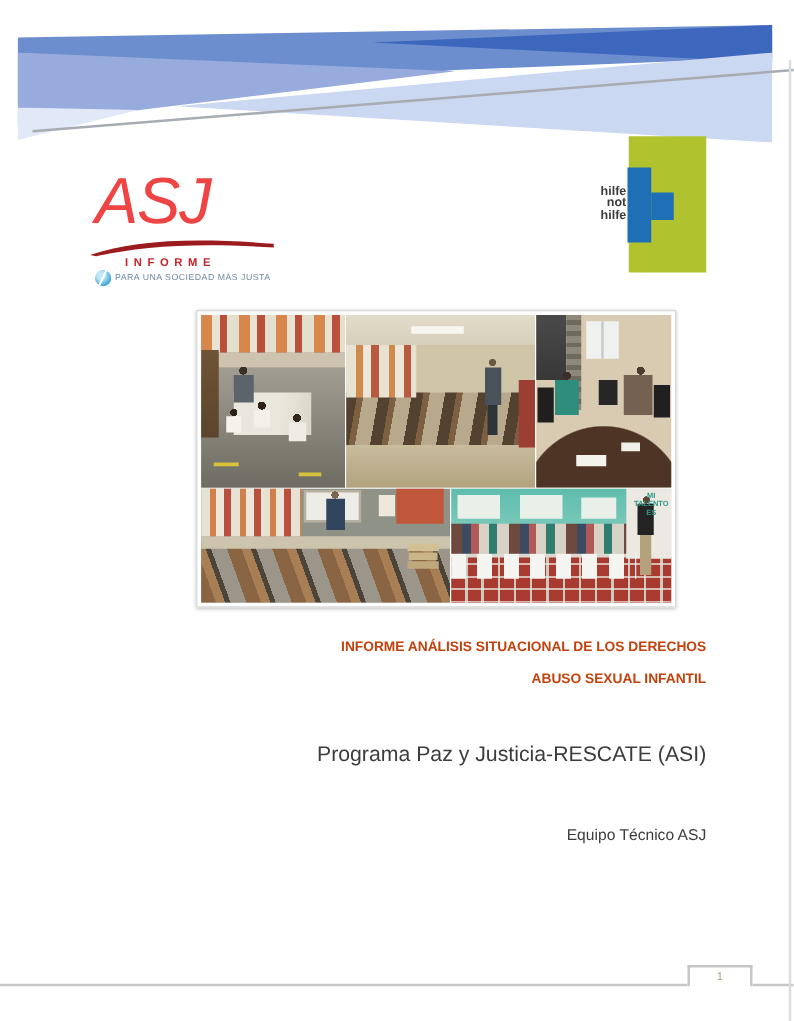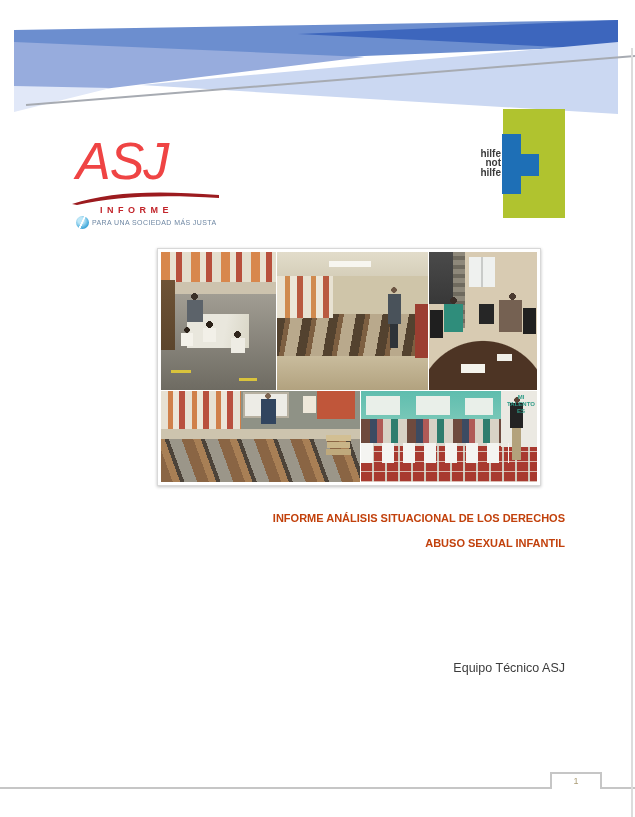--- a/index.html
+++ b/index.html
@@ -197,20 +197,21 @@
         <span class="wall-text">MI TALENTO ES</span>
       </div>
     </div>
   </div>
 
   <div class="title-block">
     <div>INFORME ANÁLISIS SITUACIONAL DE LOS DERECHOS</div>
     <div>ABUSO SEXUAL INFANTIL</div>
   </div>
 
+  <div class="subtitle">Programa Paz y Justicia-RESCATE (ASI)</div>
 
   <div class="credits">
     <div>Equipo Técnico ASJ</div>
   </div>
 
   <div class="footer-line-left"></div>
   <div class="footer-line-right"></div>
   <div class="pagenum-box">
     <span>1</span>
   </div>

